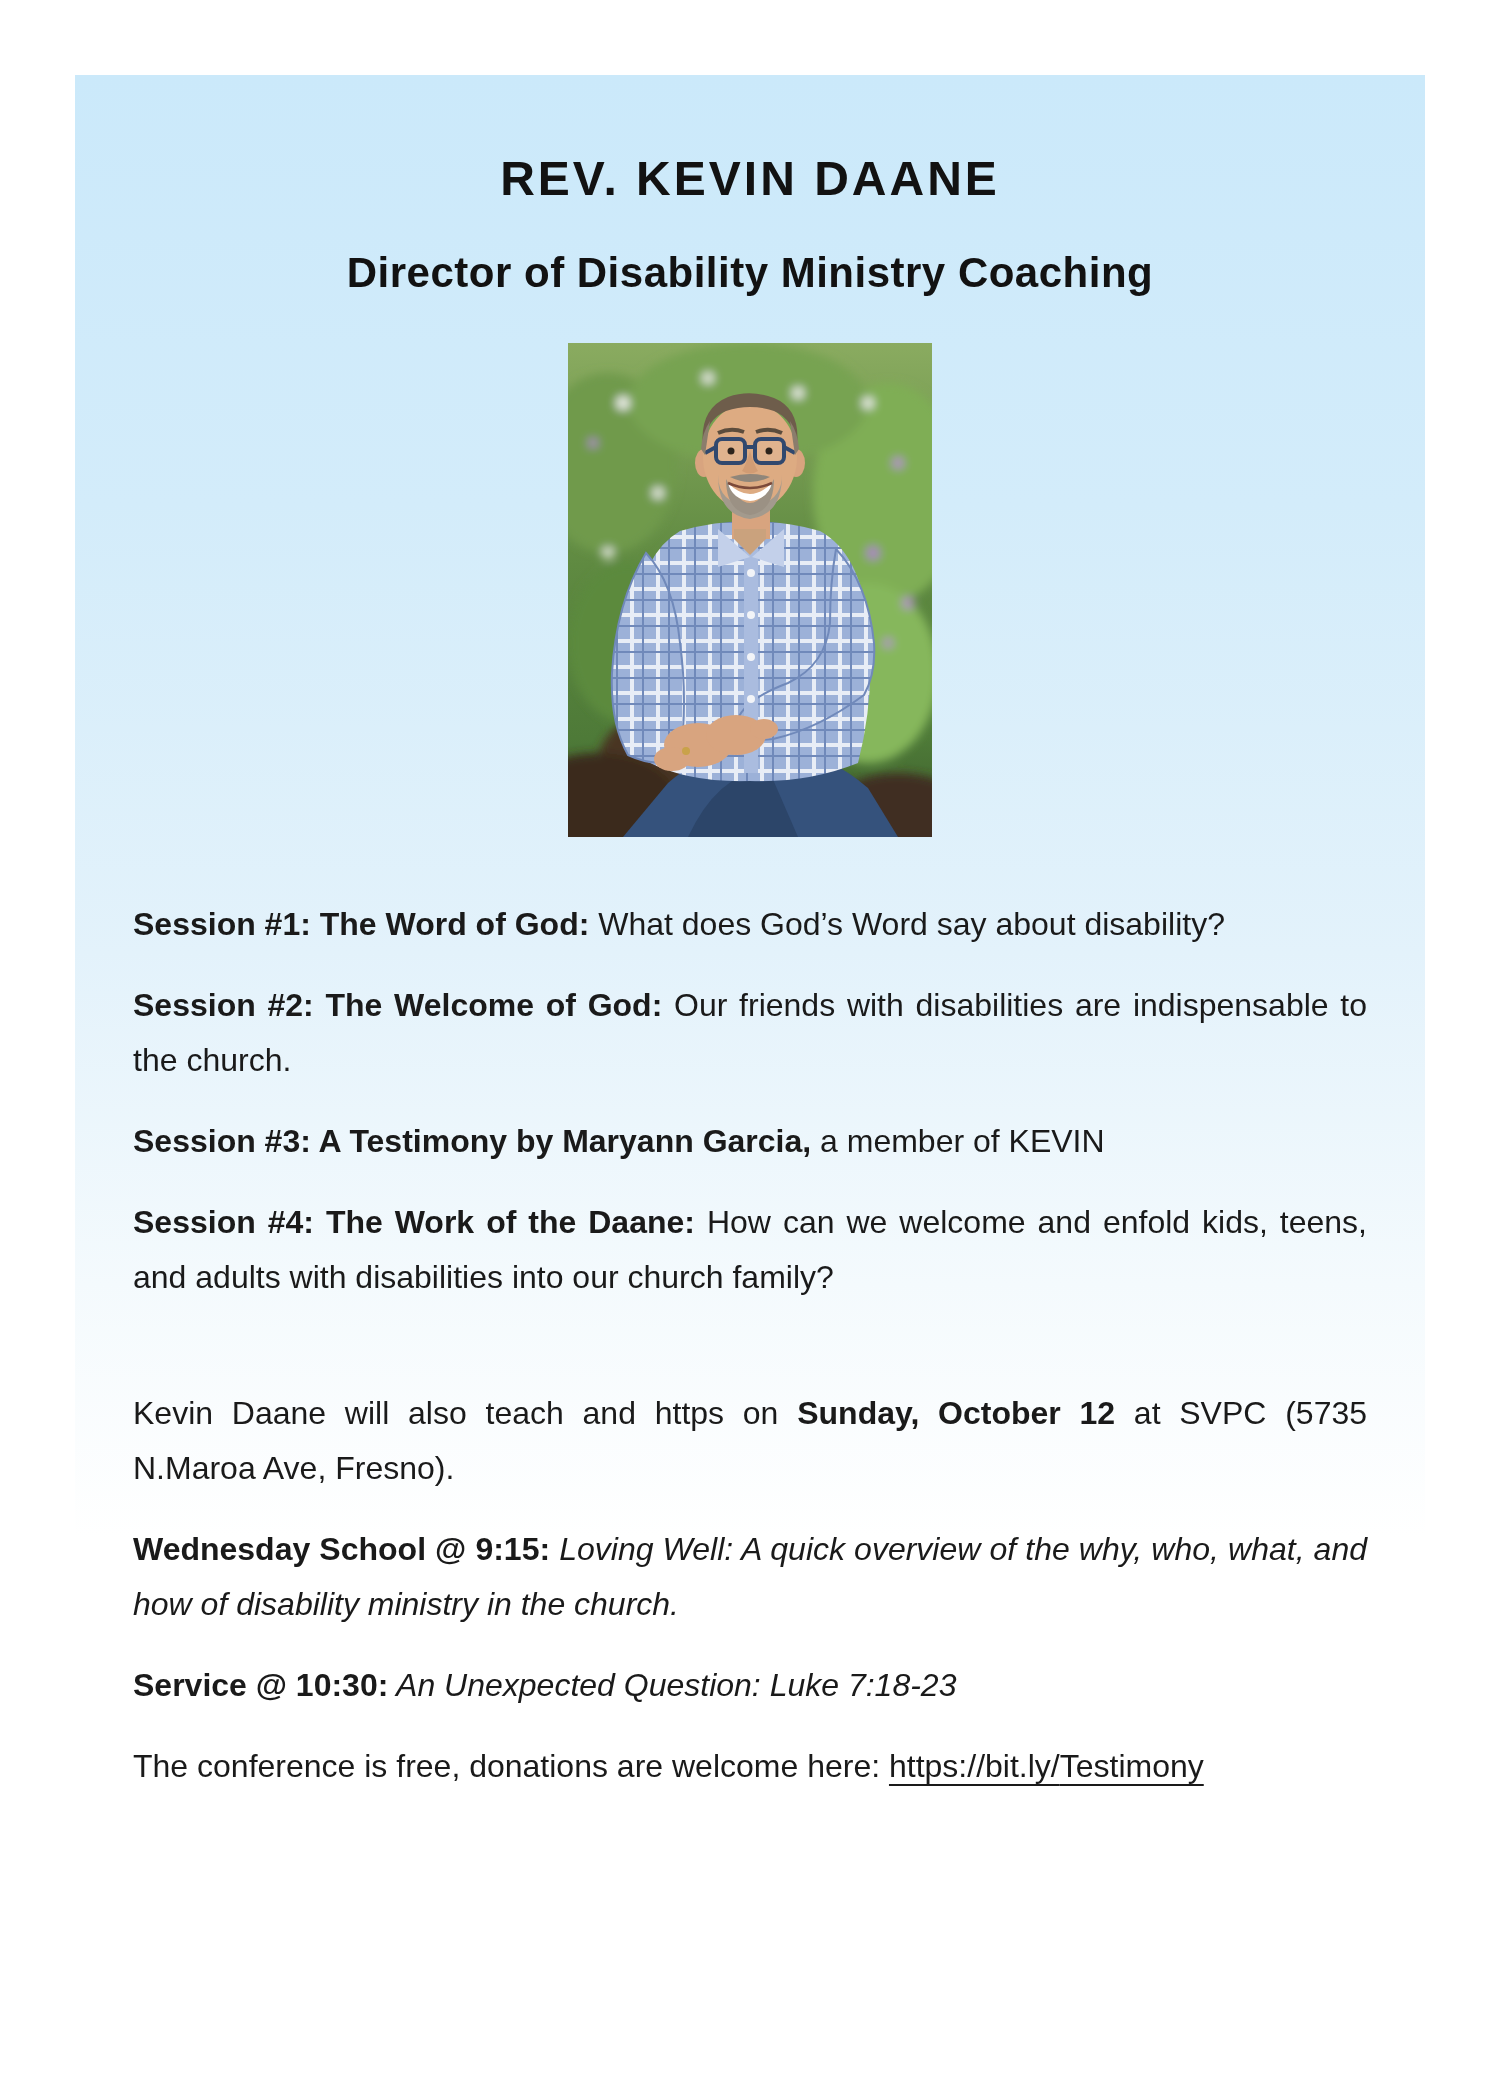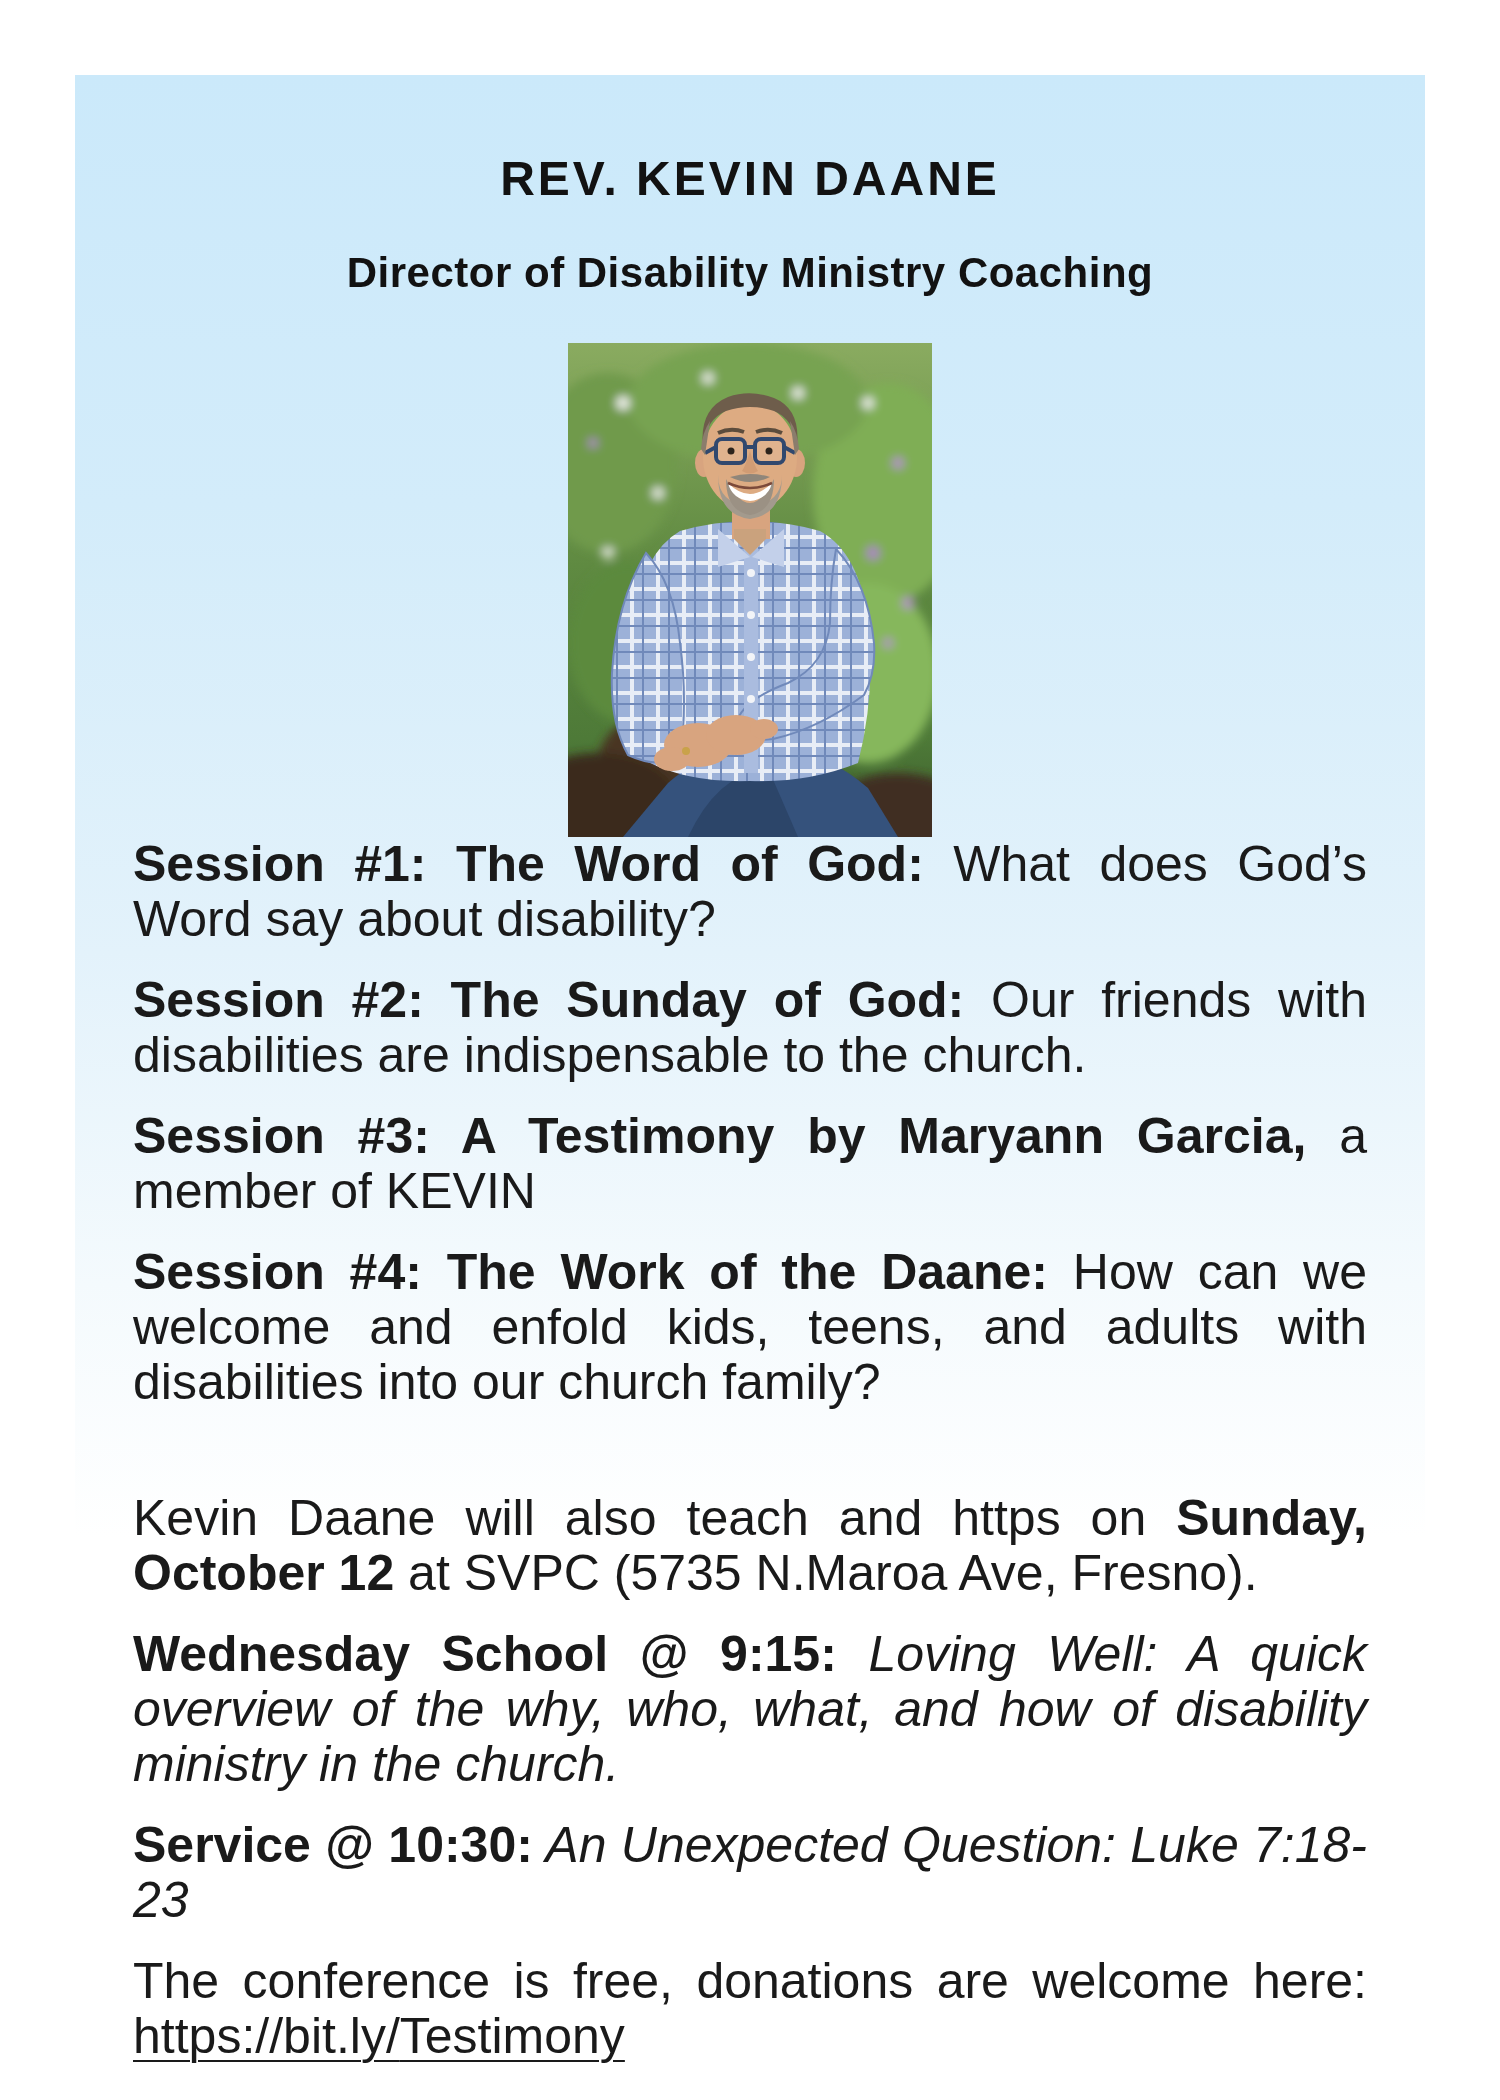--- a/index.html
+++ b/index.html
@@ -37,21 +37,22 @@
     color:#121212;
     margin-top:35px;
   }
   .photo-wrap{
     width:364px;height:494px;
     margin:40px auto 0 auto;
     line-height:0;
   }
   .photo-wrap svg{width:100%;height:100%;display:block;}
   .body-text{
-    font-size:50px;
+    margin-top:60px;
+    font-size:32px;
     line-height:55px;
     text-align:justify;
   }
   .body-text p{
     margin:0 0 26px 0;
   }
   .b{font-weight:700;}
   .i{font-style:italic;}
   .section-gap{height:55px;}
   a.link{
@@ -176,21 +177,21 @@
 
           <path d="M135,104 Q131,66 160,54 Q182,46 206,55 Q233,66 229,104 Q226,76 206,68 Q182,60 158,68 Q138,76 135,104 Z" fill="#6e5d4b"></path>
           <path d="M133,106 Q134,90 142,78 L137,112 Z" fill="#8a7d6c"></path>
           <path d="M231,106 Q230,90 222,78 L227,112 Z" fill="#8a7d6c"></path>
         </g>
       </svg>
     </div>
 
     <div class="body-text">
       <p><span class="b">Session #1: The Word of God:</span><span> What does God’s Word say about disability?</span></p>
-      <p><span class="b">Session #2: The Sunday of God:</span><span> Our friends with disabilities are indispensable to the church.</span></p>
+      <p><span class="b">Session #2: The Welcome of God:</span><span> Our friends with disabilities are indispensable to the church.</span></p>
       <p><span class="b">Session #3: A Testimony by Maryann Garcia,</span><span> a member of KEVIN</span></p>
       <p><span class="b">Session #4: The Work of the Daane:</span><span> How can we welcome and enfold kids, teens, and adults with disabilities into our church family?</span></p>
 
       <div class="section-gap"></div>
 
       <p><span>Kevin Daane will also teach and https on </span><span class="b">Sunday, October 12</span><span> at SVPC (5735 N.Maroa Ave, Fresno).</span></p>
 
       <p><span class="b">Wednesday School @ 9:15:</span><span class="i"> Loving Well: A quick overview of the why, who, what, and how of disability ministry in the church.</span></p>
 
       <p><span class="b">Service @ 10:30:</span><span class="i"> An Unexpected Question: Luke 7:18-23</span></p>

